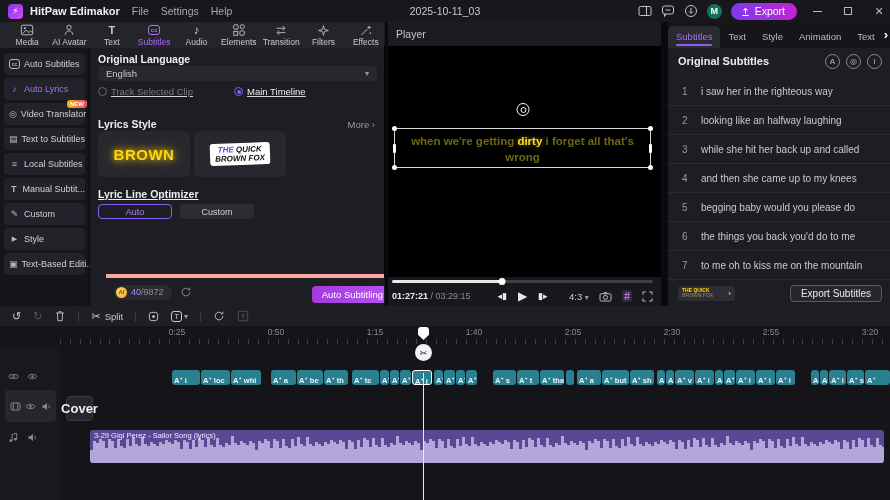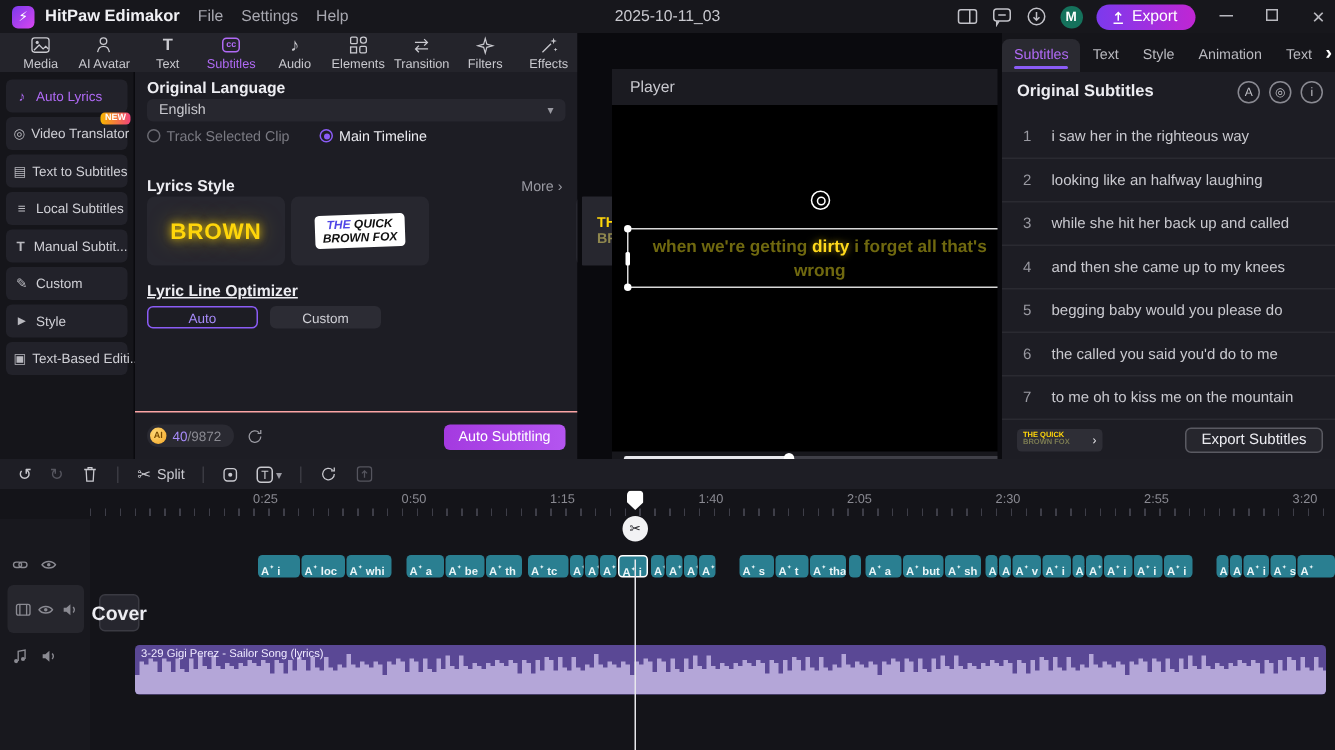--- a/index.html
+++ b/index.html
@@ -38,48 +38,48 @@
   .sb-item .sic { font-size:9px; color:#b9b9bf; width:11px; display:inline-flex; justify-content:center; }
   .sb-item.active { color:#b06af5; }
   .sb-item.active .sic { color:#b06af5; }
   .sb-badge { position:absolute; top:-3px; right:-2px; font-size:6px; font-weight:bold; color:#fff; background:linear-gradient(90deg,#f7b500,#f1437b); border-radius:3px; padding:0px 3px; line-height:8px; }
 
   
   #midpanel { position:absolute; left:90px; top:48px; width:295px; height:258px; background:#1d1d24; }
   .mp-label { font-size:10.5px; font-weight:bold; color:#ececf1; }
   #lang-select { position:absolute; left:8px; top:18px; width:279px; height:15px; background:#27272f; border-radius:4px; font-size:9.5px; color:#c9c9cf; display:flex; align-items:center; padding:0 8px; justify-content:space-between; }
   .caret { font-size:8px; color:#9a9aa2; }
-  .radio-row { position:absolute; left:8px; top:38px; display:flex; gap:20px; font-size:9.5px; align-items:flex-end; }
+  .radio-row { position:absolute; left:8px; top:38px; display:flex; gap:41px; font-size:9.5px; align-items:flex-end;text-decoration:underline; }
   .radio { width:9px; height:9px; border-radius:50%; border:1.5px solid #6a6a72; display:inline-block; margin-right:4px; vertical-align:-1px; }
   .radio.sel { border-color:#8b5cf6; position:relative; }
   .radio.sel::after { content:""; position:absolute; left:1.5px; top:1.5px; width:4px; height:4px; border-radius:50%; background:#8b5cf6; }
   .checkbox { width:10px; height:10px; border-radius:3px; background:#8b5cf6; color:#fff; font-size:8px; line-height:10px; text-align:center; display:inline-block; margin-right:5px; vertical-align:-2px; }
   #more-link { position:absolute; right:10px; top:71px; font-size:9.5px; color:#9a9aa2; }
   #more-link::after { content:" ›"; }
   .style-card { position:absolute; top:83px; width:92px; height:46px; background:#27272f; border-radius:5px; overflow:hidden; display:flex; flex-direction:column; align-items:center; justify-content:center; }
   #card-brown span { color:#ffd60a; font-weight:800; font-size:15px; letter-spacing:.5px; text-shadow:0 0 6px rgba(255,214,10,.9),0 0 14px rgba(255,214,10,.55); }
   #card-fox .foxbox { background:#fff; border-radius:3px; padding:2px 5px; transform:rotate(-2deg); text-align:center; font-style:italic; font-weight:800; font-size:8px; line-height:9px; color:#111; }
   #card-fox .foxbox .the { color:#4f46e5; }
   #card-partial { left:294px; width:91px; align-items:flex-start; padding-left:14px; }
   #card-partial .l1 { color:#ffd60a; font-weight:800; font-size:9.5px; }
   #card-partial .l2 { color:#8f874e; font-weight:800; font-size:9.5px; }
   #card-next { position:absolute; left:352px; top:95px; width:22px; height:22px; border-radius:50%; background:#3c3c45; color:#e8e8ec; font-size:11px; display:flex; align-items:center; justify-content:center; }
   #opt-label { position:absolute; left:8px; top:140px;text-decoration:underline; }
   #btn-auto { position:absolute; left:8px; top:156px; width:74px; height:15px; border:1px solid #8b5cf6; border-radius:4px; color:#a78bfa; font-size:9px; display:flex; align-items:center; justify-content:center; background:#1d1d24; }
   #btn-custom { position:absolute; left:90px; top:156px; width:74px; height:15px; background:#2c2c34; border-radius:4px; color:#d0d0d6; font-size:9px; display:flex; align-items:center; justify-content:center; }
-  #mp-footer { position:absolute; left:0; bottom:0; width:295px; height:32px; border-top:1px solid #fca5a5; display:flex; align-items:center;text-align:right; }
+  #mp-footer { position:absolute; left:16px; bottom:0; width:295px; height:32px; border-top:4px solid #fca5a5; display:flex; align-items:center;text-align:right; }
   #credits { display:flex; align-items:center; height:15px; background:#2a2a32; border-radius:8px; padding:0 8px 0 2px; margin-left:8px; font-size:9px; }
   #coin { width:11px; height:11px; border-radius:50%; background:radial-gradient(circle at 35% 35%,#ffd977,#f5a623); color:#7a4b00; font-size:6px; font-weight:bold; display:flex; align-items:center; justify-content:center; margin-right:4px; }
   #credits .used { color:#a78bfa; }
   #credits .total { color:#8a8a92; }
   #refresh-ico { color:#9a9aa2; font-size:11px; margin-left:8px; }
   #auto-subtitling { position:absolute; right:8px; top:8px; height:17px; padding:0 10px; background:linear-gradient(90deg,#a43ae0,#b455f0); border-radius:4px; color:#fff; font-size:9.5px; display:flex; align-items:center; }
 
   
-  #player { position:absolute; left:408px; top:22px; width:277px; height:284px; background:#17171c;margin-top:24px; }
+  #player { position:absolute; left:384px; top:22px; width:277px; height:284px; background:#17171c; }
   #player-header { height:24px; display:flex; align-items:center; padding-left:12px; font-size:10.5px; color:#c8c8ce; background:#1b1b21; }
   #video { position:absolute; left:0; top:24px; width:277px; height:231px; background:#000; }
   #caption-box { position:absolute; left:10px; top:82px; width:257px; height:40px; border:1px solid #d8d8d8; }
   .handle { position:absolute; background:#fff; border-radius:50%; width:5px; height:5px; }
   .hbar { position:absolute; background:#fff; width:3px; height:9px; border-radius:1px; }
   #rot-handle { position:absolute; left:50%; top:-26px; transform:translateX(-50%); width:13px; height:13px; border:1.5px solid #fff; border-radius:50%; }
   #rot-handle::after { content:""; position:absolute; left:3px; top:3px; width:4px; height:4px; border:1px solid #fff; border-radius:50%; }
   #caption-text { position:absolute; left:0; top:4px; width:100%; text-align:center; font-size:11.5px; font-weight:bold; line-height:16px; color:#6f680f; }
   #caption-text .hl { color:#ffd91c; text-shadow:0 0 5px rgba(255,217,28,.6); }
   #pbar { position:absolute; left:8px; top:258px; width:261px; height:3px; background:#3f3f47; border-radius:2px; }
@@ -359,20 +359,26 @@
         <span class="ric">
           <svg width="14" height="14">
             <use href="#i-wand"></use>
           </svg>
         </span>
         <div class="rlb">Effects</div>
       </div>
     </div>
 
   <div id="sidebar">
+      <div class="sb-item">
+        <span class="sic">
+          <span class="ccbox" style="font-size:5px">cc</span>
+        </span>
+        <span>Auto Subtitles</span>
+      </div>
       <div class="sb-item active">
         <span class="sic">
           <span>♪</span>
         </span>
         <span>Auto Lyrics</span>
       </div>
       <div class="sb-item">
         <span class="sic">
           <span>◎</span>
         </span>
@@ -538,21 +544,21 @@
         <div class="sub-row">
           <span class="sub-num">4</span>
           <span class="sub-text">and then she came up to my knees</span>
         </div>
         <div class="sub-row">
           <span class="sub-num">5</span>
           <span class="sub-text">begging baby would you please do</span>
         </div>
         <div class="sub-row">
           <span class="sub-num">6</span>
-          <span class="sub-text">the called you said you'd do to me</span>
+          <span class="sub-text">the things you back you'd do to me</span>
         </div>
         <div class="sub-row">
           <span class="sub-num">7</span>
           <span class="sub-text">to me oh to kiss me on the mountain</span>
         </div>
       </div>
     <div id="rfoot">
       <div id="style-chip">
         <span class="chip-tx"><span class="c1">THE QUICK</span><br><span class="c2">BROWN FOX</span></span>
         <span class="chev">›</span>

